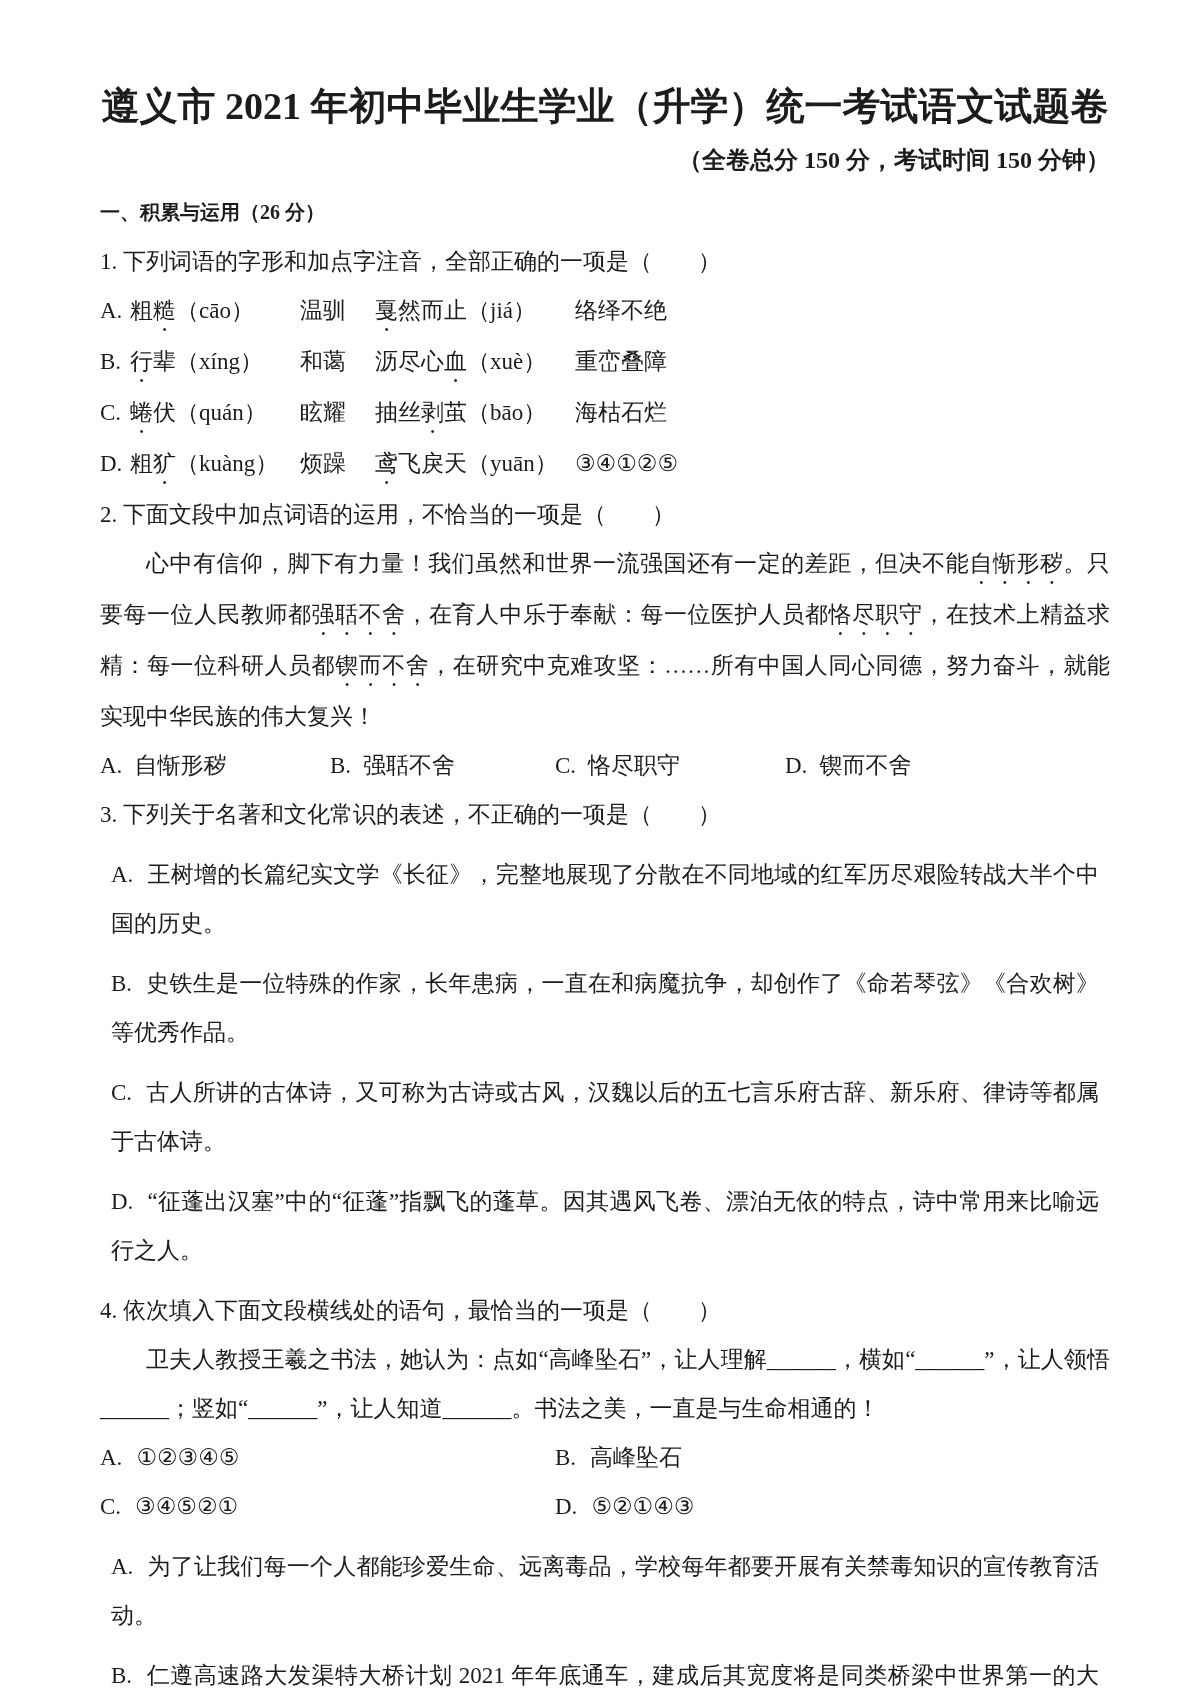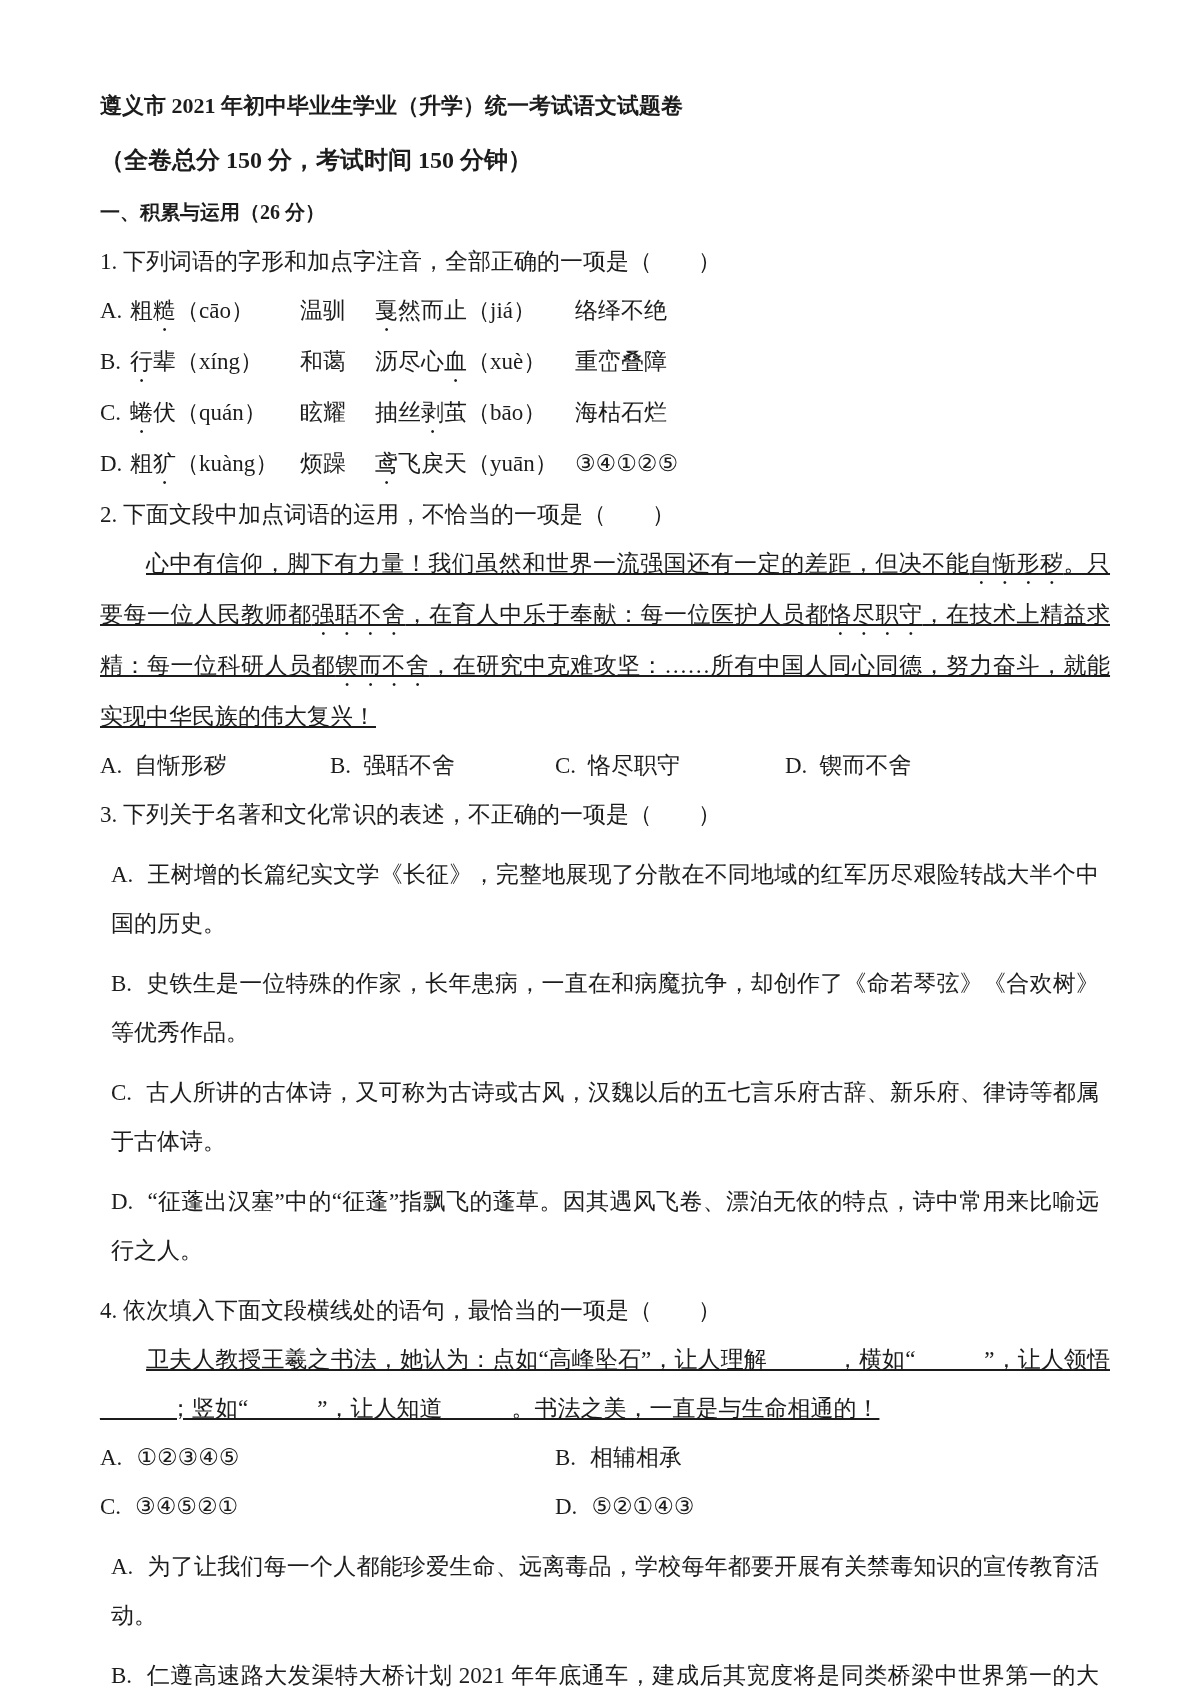--- a/index.html
+++ b/index.html
@@ -5,32 +5,32 @@
   html,body{margin:0;padding:0;background:#e8e8e8;}
   .page{
     width:1200px;height:1698px;box-sizing:border-box;
     margin:0 auto;background:#ffffff;color:#1c1c1c;
     padding:84px 90px 0 100px;
     font-family:"Liberation Serif","DejaVu Serif","DejaVu Sans",serif;
     font-size:23px;line-height:49px;
     overflow:hidden;
   }
   .title{
-    font-size:22px;font-weight:bold;
+    text-align:center;font-size:38px;font-weight:bold;
     line-height:44px;margin:0 0 12px 0;
   }
   .subtitle{
-    text-align:left;font-size:24px;font-weight:bold;
+    text-align:right;font-size:24px;font-weight:bold;
     line-height:40px;margin:0 0 8px 0;
   }
   .section-heading{
     font-size:20px;font-weight:bold;line-height:49px;margin:0;
   }
   .stem{line-height:49px;}
-  .para{margin:0;text-align:justify;line-height:49px;text-decoration:underline;}
+  .para{margin:0;text-align:justify;line-height:49px;}
   .indent{text-indent:2em;}
   
   .w-row{display:grid;grid-template-columns:30px 170px 75px 200px auto;line-height:49px;}
   
   .inline-opts{display:grid;grid-template-columns:230px 225px 230px auto;line-height:49px;}
   .inline-opts .cell .olabel{margin-right:12px;}
   
   .optp{margin:11px;text-align:justify;line-height:49px;}
   .olabel{margin-right:14px;}
   
@@ -126,21 +126,21 @@
   </div>
 
   <div>
     <div class="stem">4. 依次填入下面文段横线处的语句，最恰当的一项是（　　）</div>
     <p class="para indent">卫夫人教授王羲之书法，她认为：点如“高峰坠石”，让人理解______，横如“______”，让人领悟______；竖如“______”，让人知道______。书法之美，一直是与生命相通的！</p>
     <div class="grid-2col">
       <span>
         <span class="olabel">A.</span><span>①②③④⑤</span>
       </span>
       <span>
-        <span class="olabel">B.</span><span>相辅相承</span>
+        <span class="olabel">B.</span><span>高峰坠石</span>
       </span>
     </div>
     <div class="grid-2col">
       <span>
         <span class="olabel">C.</span><span>③④⑤②①</span>
       </span>
       <span>
         <span class="olabel">D.</span><span>⑤②①④③</span>
       </span>
     </div>

